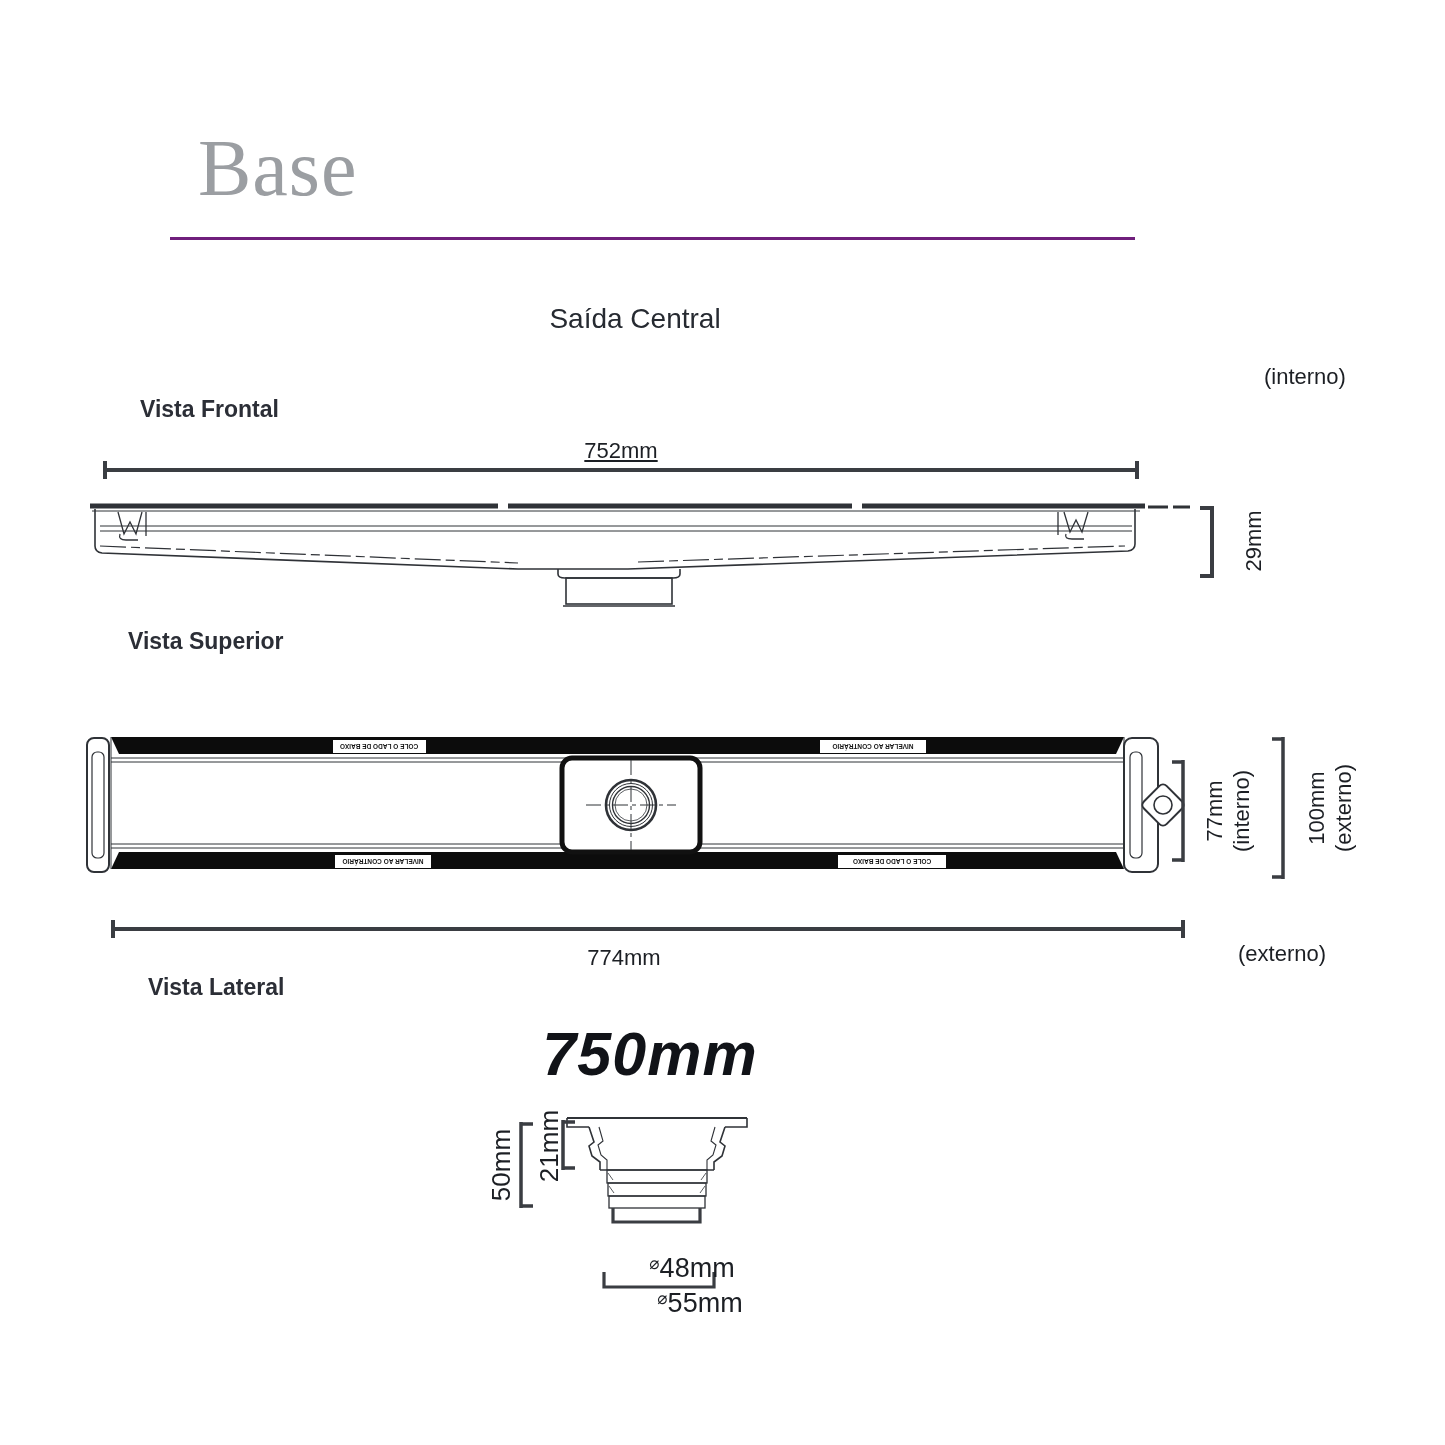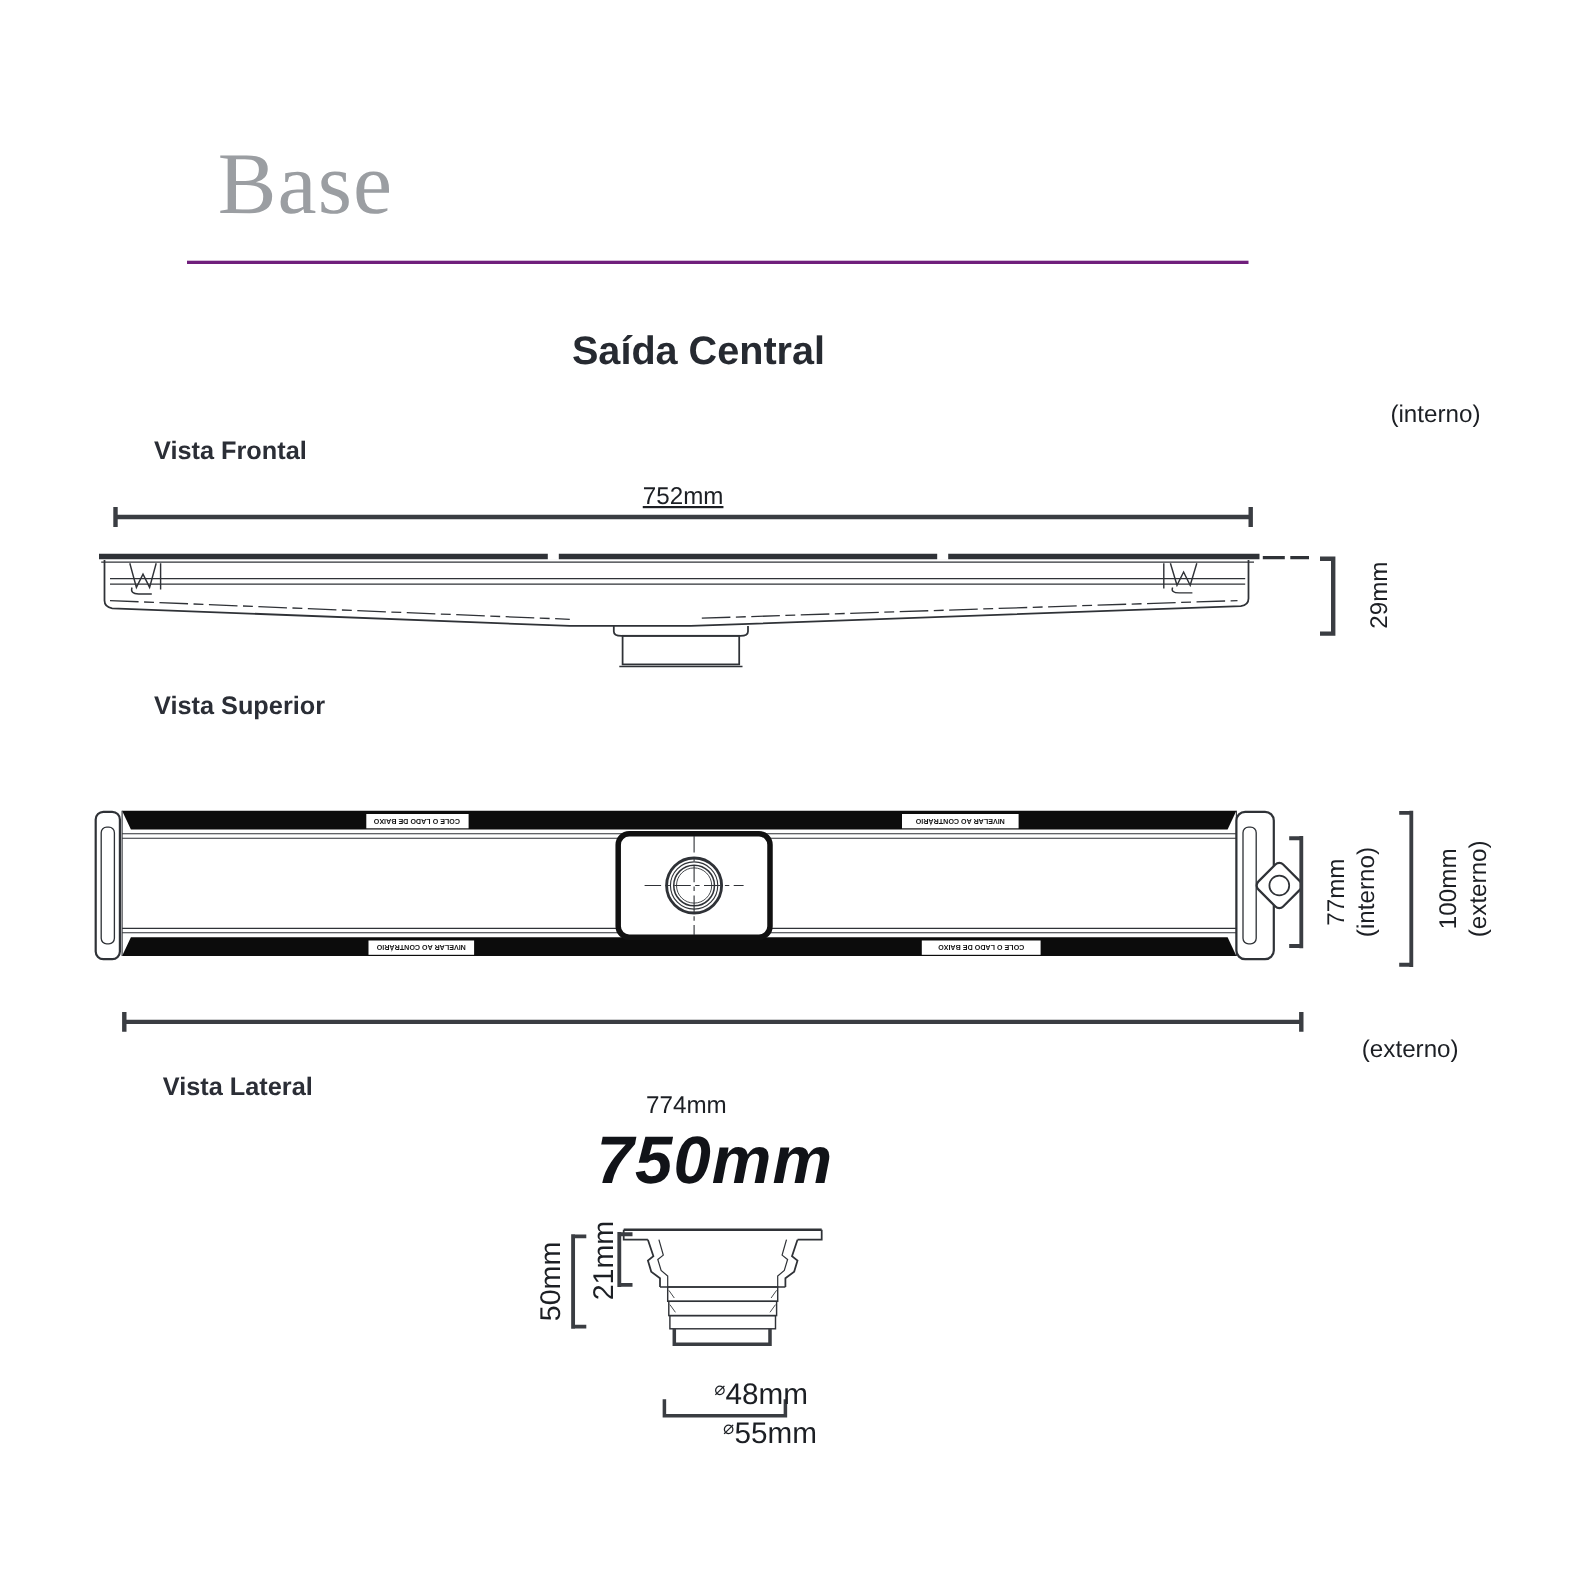--- a/index.html
+++ b/index.html
@@ -2,21 +2,21 @@
 <html><head>
 <meta charset="utf-8">
 <style>
   html,body{margin:0;padding:0;background:#fff;}
   .page{position:relative;width:1445px;height:1445px;background:#ffffff;overflow:hidden;
         font-family:"Liberation Sans",sans-serif;color:#2b2e36;}
   .abs{position:absolute;}
   .title{font-family:"Liberation Serif",serif;font-weight:400;font-size:80px;line-height:1;
          color:#9b9ea2;letter-spacing:1px;}
   .rule{height:3px;background:#701f7c;}
-  .subtitle{font-weight:bold;font-size:36px;color:#262a31;}
+  .subtitle{font-weight:normal;font-size:28px;color:#262a31;}
   .h-view{font-weight:bold;font-size:23px;color:#2b2e36;}
   .dim{font-size:22px;color:#1c1f24;white-space:nowrap;}
   .dim-lg{font-size:26px;}
   .big-dim{font-weight:bold;font-size:61px;color:#111318;letter-spacing:1px;font-style:italic;}
   .ctr{transform:translate(-50%,-50%);}
   .vrot{transform:translate(-50%,-50%) rotate(-90deg);display:flex;flex-direction:column;
         align-items:center;line-height:27px;white-space:nowrap;}
   .film{position:absolute;transform:translate(-50%,-50%) rotate(180deg);font-size:6.5px;
         font-weight:bold;color:#141414;white-space:nowrap;letter-spacing:0;}
   .dia{font-size:17px;vertical-align:8px;}
@@ -65,21 +65,21 @@
     </g>
 
     <g>
       <path class="ln" d="M1212,506 V578 M1200,508 H1212 M1200,576 H1212" stroke-width="4"></path>
     </g>
   </svg>
   <div class="abs dim vrot" style="left:1253px;top:541px;">
     <span>29mm</span>
   </div>
 
-  <div class="abs h-view" style="left:140px;top:628px;">Vista Superior</div>
+  <div class="abs h-view" style="left:128px;top:628px;">Vista Superior</div>
 
   <svg style="left:85px;top:728px;" width="1320" height="170" viewBox="85 728 1320 170">
     <g>
 
       <rect x="87" y="738" width="22" height="134" rx="7" fill="#fff" stroke="#2f3237" stroke-width="2"></rect>
       <rect x="92" y="752" width="12" height="106" rx="5" fill="#fff" stroke="#2f3237" stroke-width="1.2"></rect>
       <rect x="1124" y="738" width="34" height="134" rx="8" fill="#fff" stroke="#2f3237" stroke-width="2"></rect>
       <rect x="1130" y="752" width="12" height="106" rx="5" fill="#fff" stroke="#2f3237" stroke-width="1.2"></rect>
 
       <polygon points="111,737 1124,737 1116,754 119,754" fill="#0c0c0c"></polygon>
@@ -126,21 +126,21 @@
   </div>
   <div class="abs dim vrot" style="left:1330px;top:808px;">
     <span>100mm</span>
     <span>(externo)</span>
   </div>
 
   <svg style="left:85px;top:915px;" width="1120" height="30" viewBox="85 915 1120 30">
     <path class="ln" d="M113,929 H1183" stroke-width="4"></path>
     <path class="ln" d="M113,920 V938 M1183,920 V938" stroke-width="4"></path>
   </svg>
-  <div class="abs dim ctr" style="left:624px;top:1005px;">774mm</div>
+  <div class="abs dim ctr" style="left:624px;top:958px;">774mm</div>
   <div class="abs dim" style="left:1238px;top:941px;">(externo)</div>
 
   <div class="abs h-view" style="left:148px;top:974px;">Vista Lateral</div>
   <div class="abs big-dim ctr" style="left:650px;top:1054px;">750mm</div>
 
   <svg style="left:460px;top:1095px;" width="430" height="230" viewBox="460 1095 430 230">
     <g>
 
       <path class="ink" d="M567,1118 H747" stroke-width="2.2"></path>
       <path class="ink" d="M567,1118 L567,1127 L589,1127 M747,1118 L747,1127 L725,1127" stroke-width="1.6"></path>

